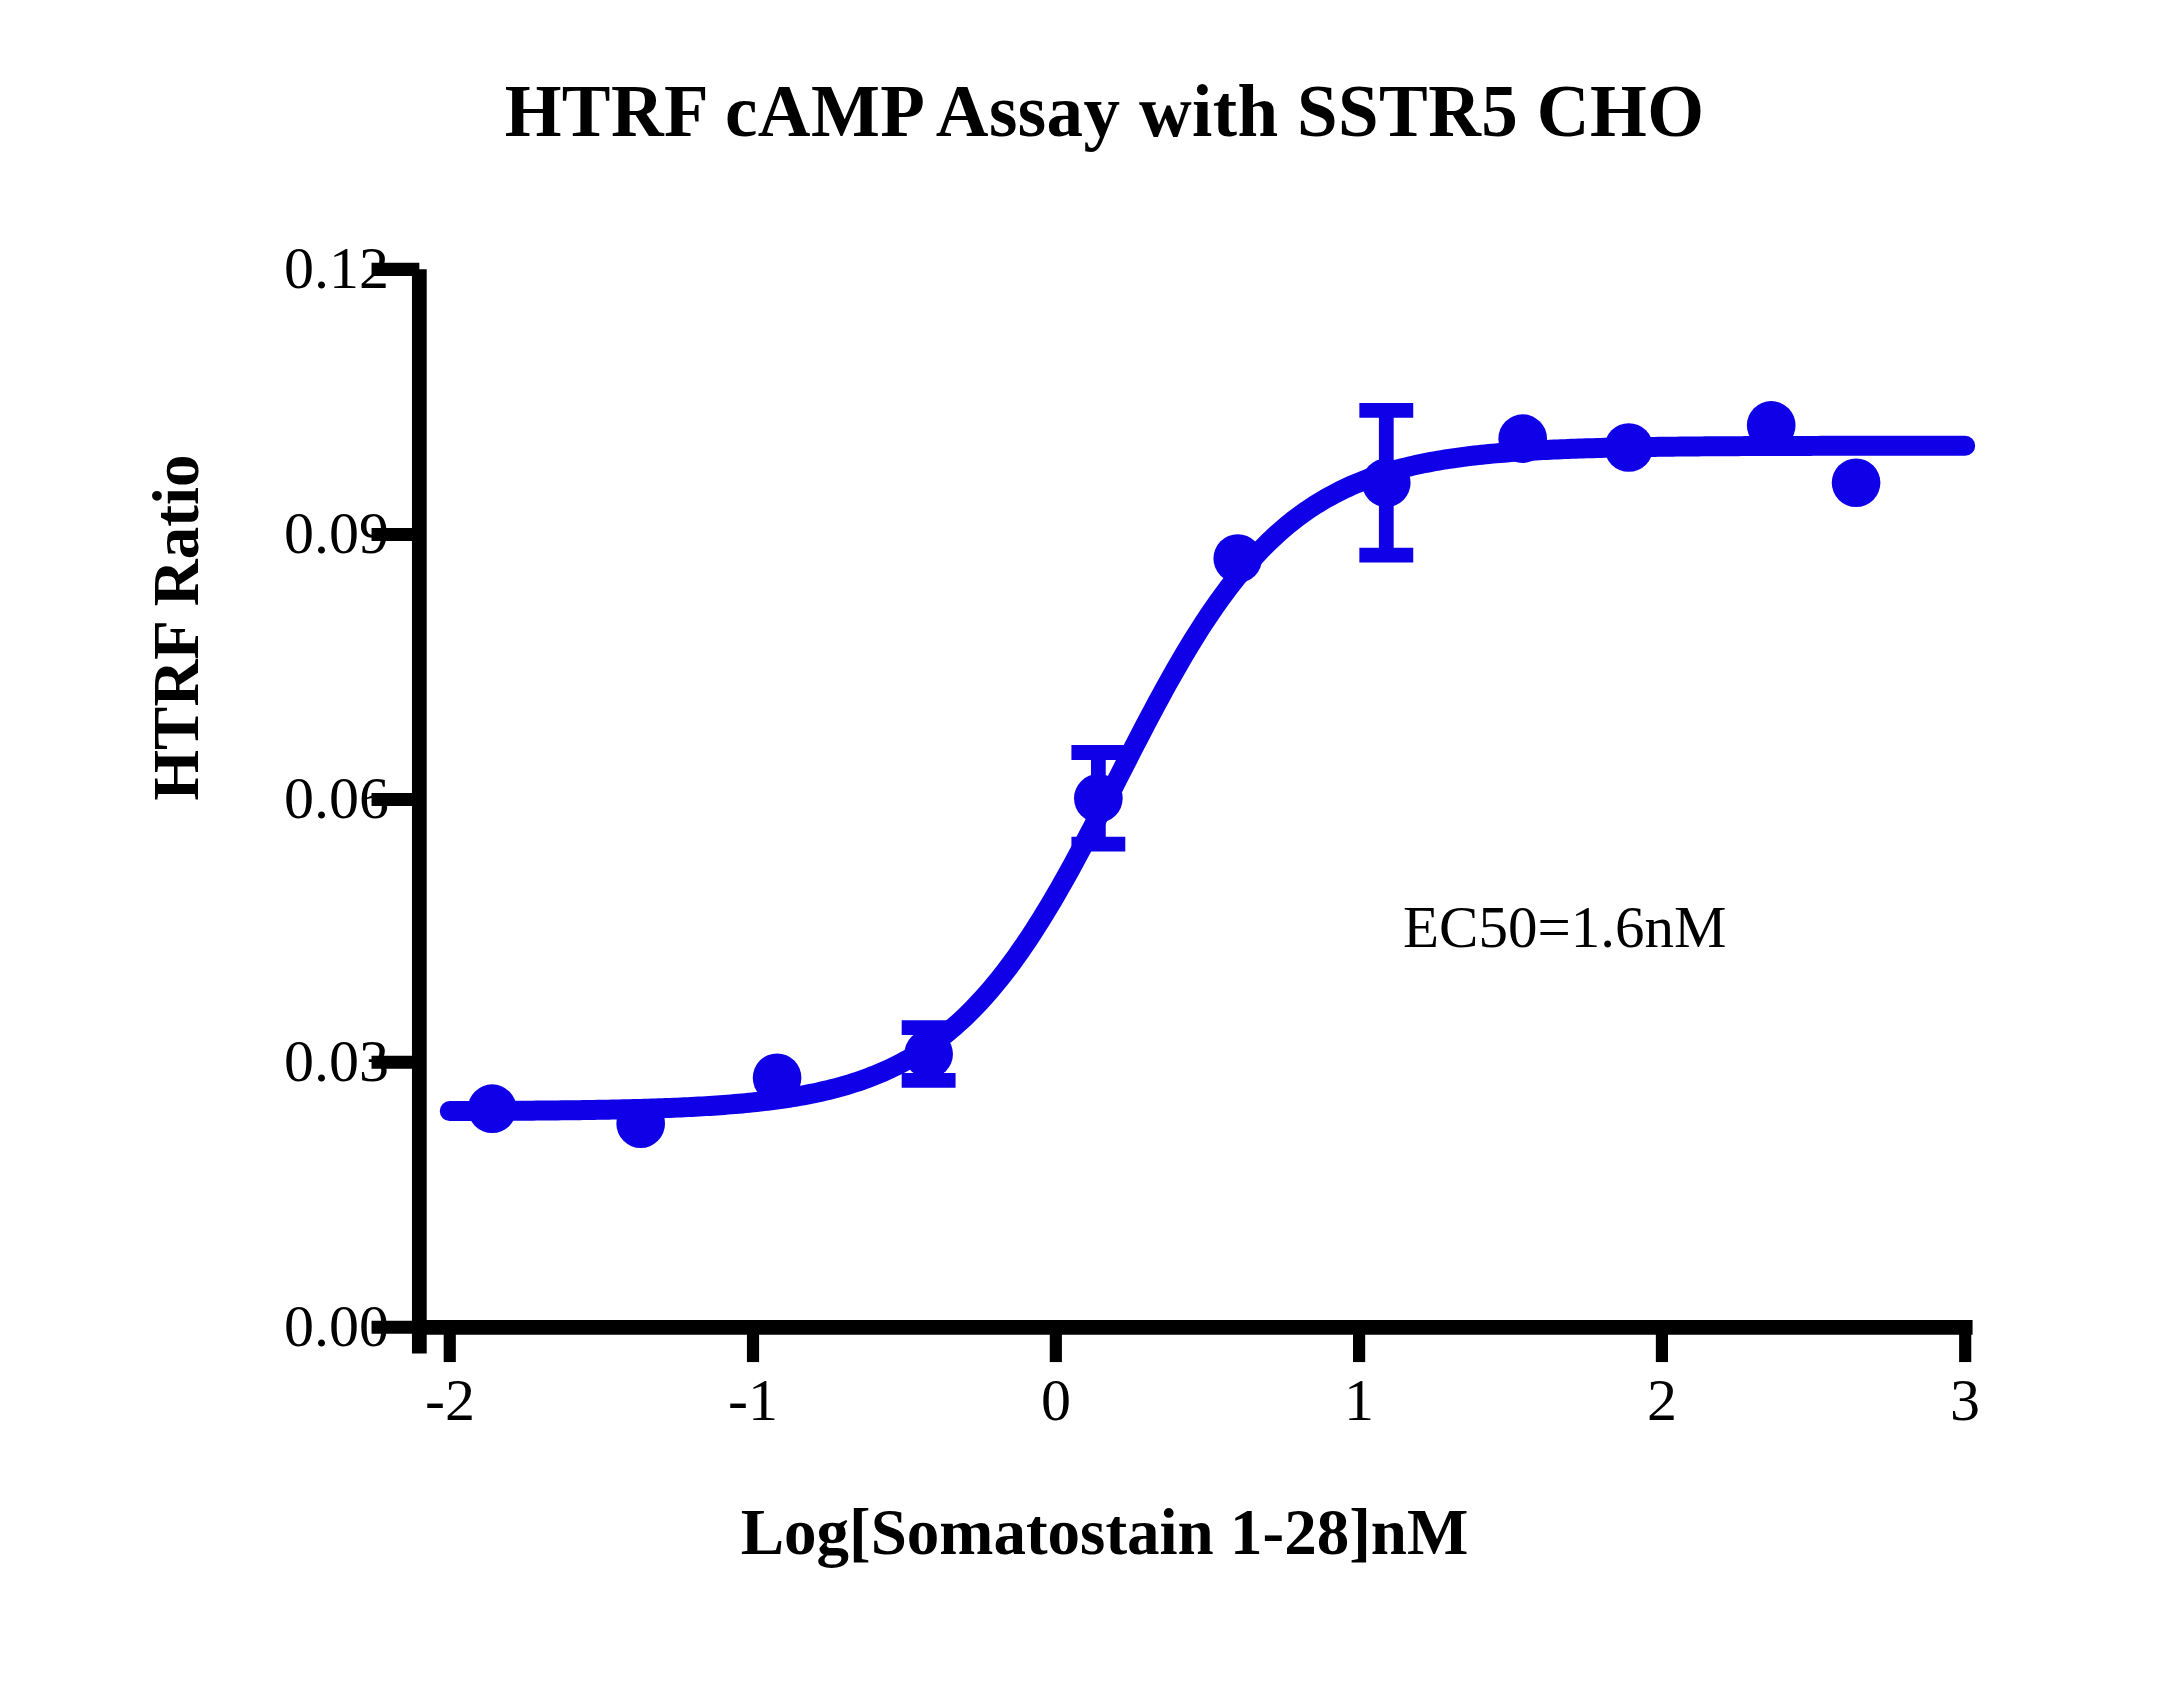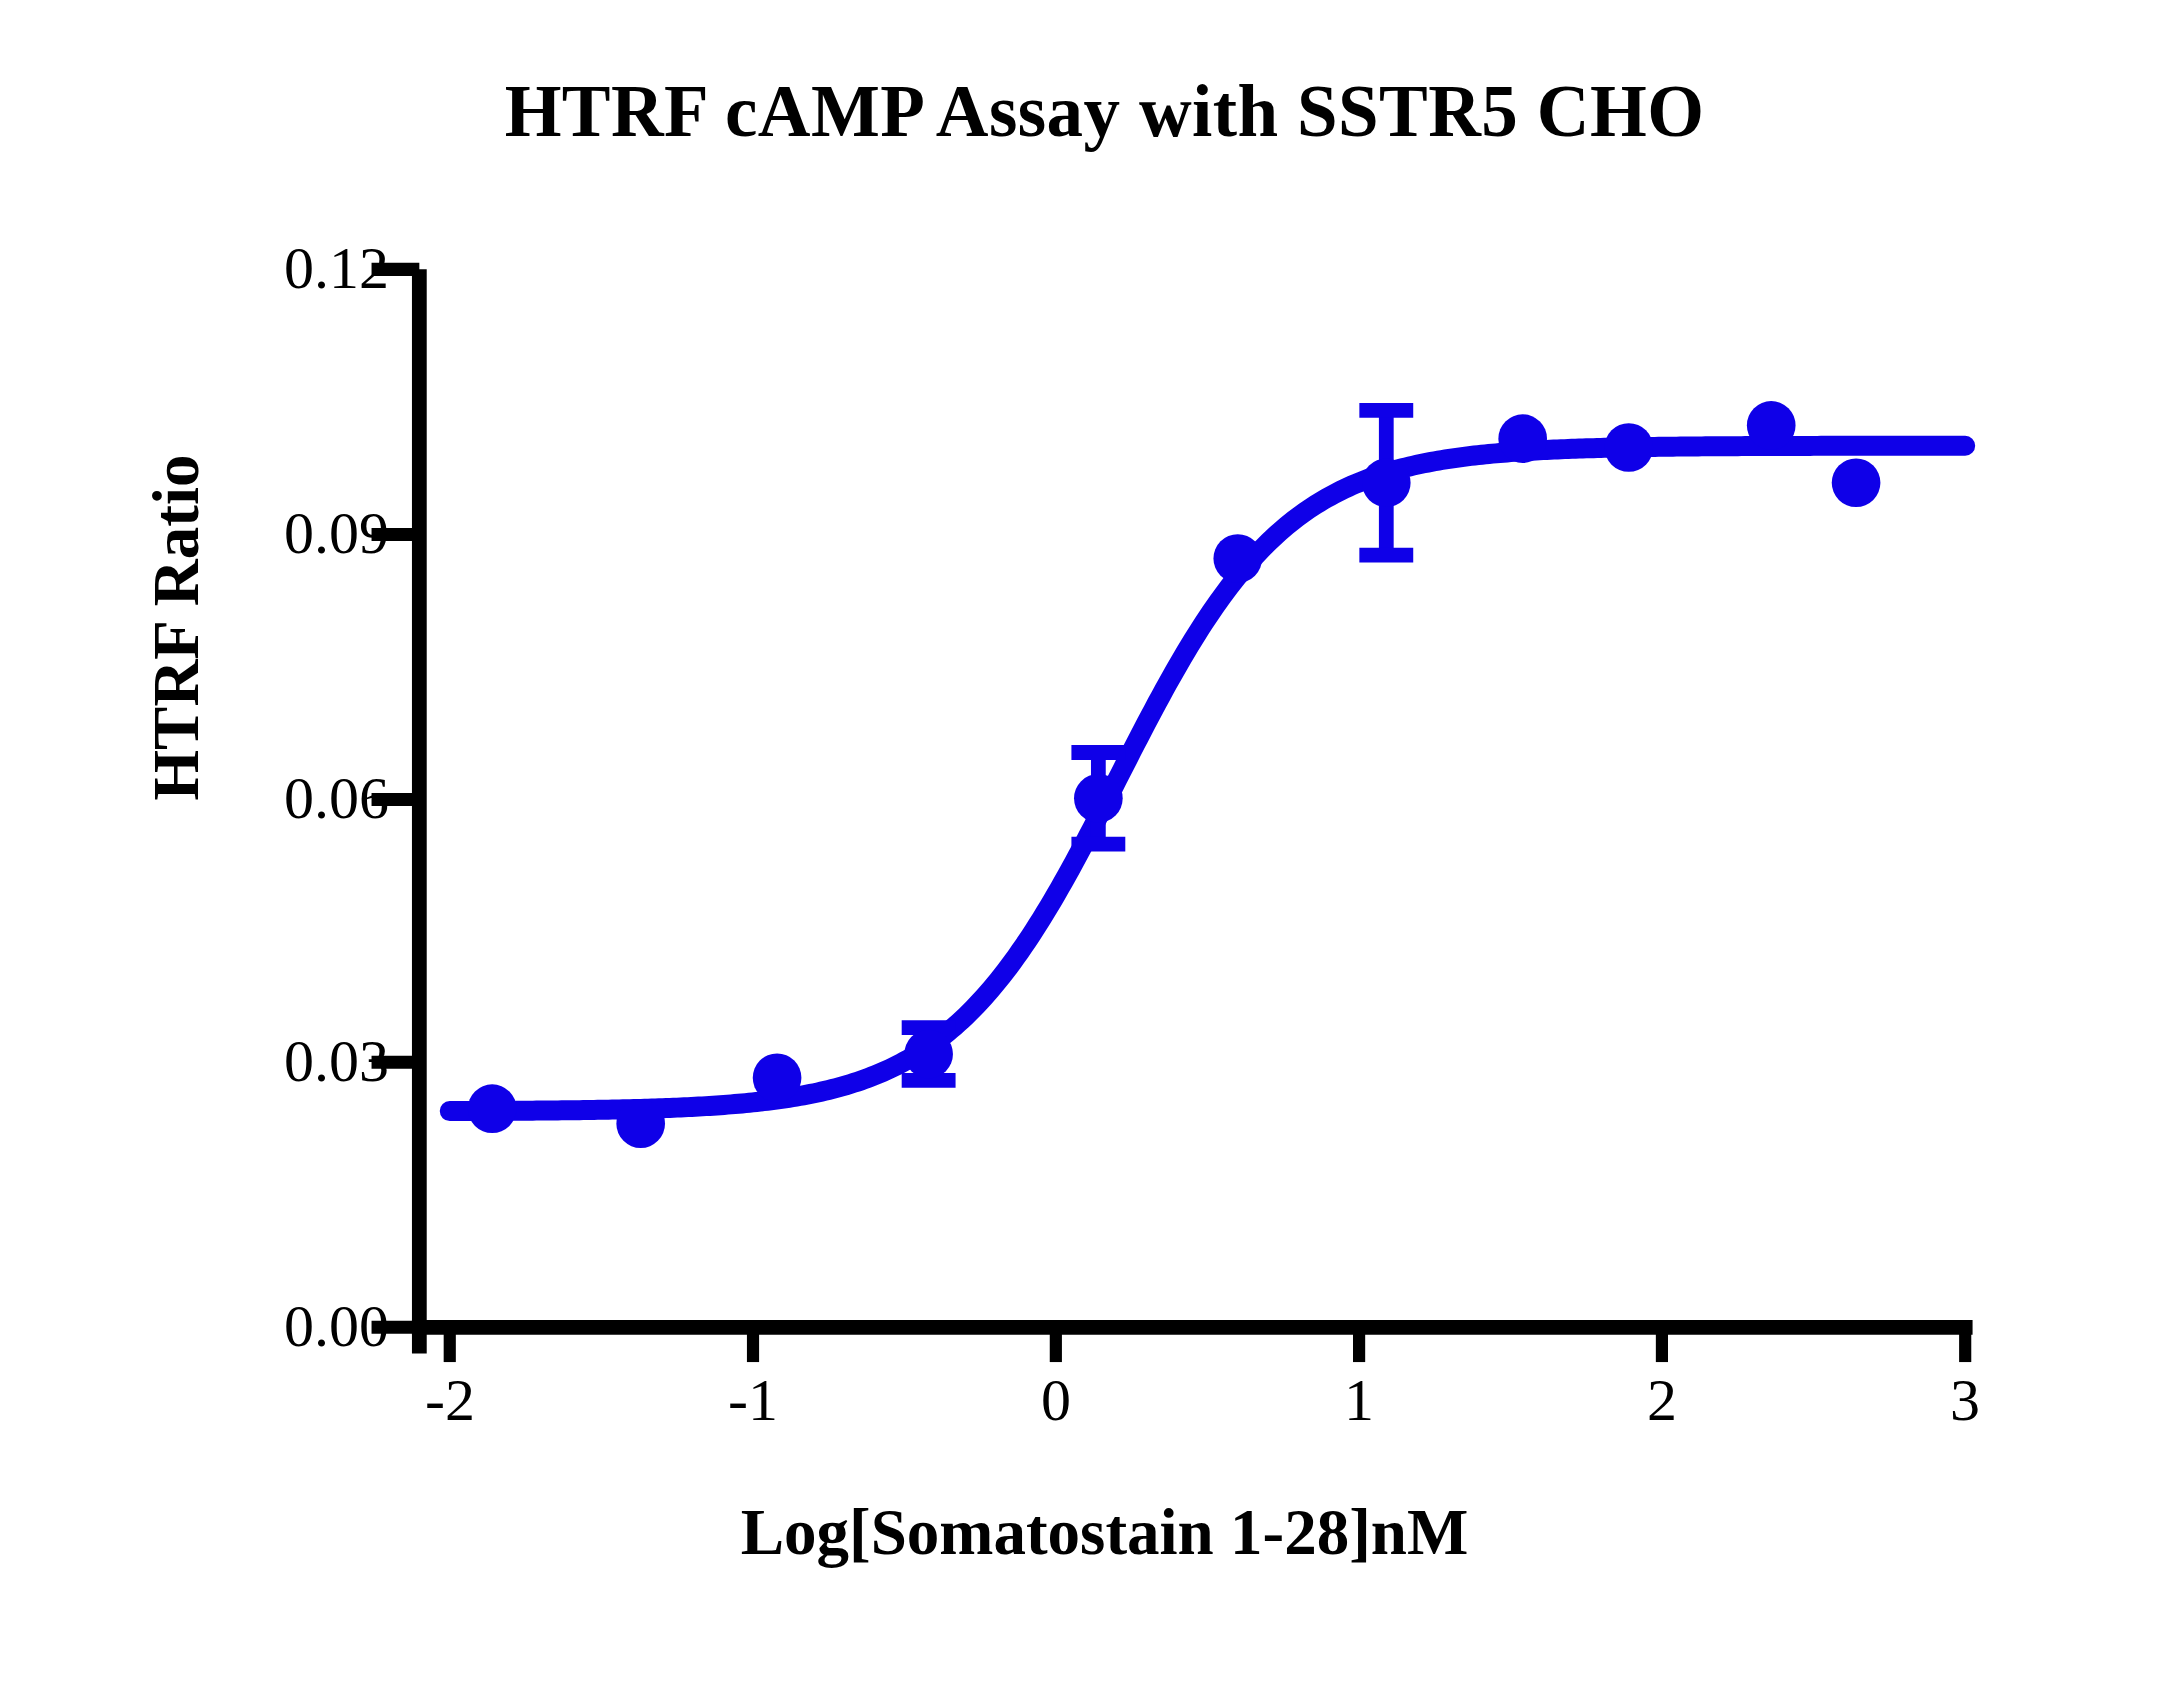--- a/index.html
+++ b/index.html
@@ -120,20 +120,21 @@
   <div class="ytick-label" style="right:1820px; top:1027px;">0.03</div>
   <div class="ytick-label" style="right:1820px; top:1292px;">0.00</div>
 
   <div class="xtick-label" style="left:450px; top:1366px;">-2</div>
   <div class="xtick-label" style="left:753px; top:1366px;">-1</div>
   <div class="xtick-label" style="left:1056px; top:1366px;">0</div>
   <div class="xtick-label" style="left:1359px; top:1366px;">1</div>
   <div class="xtick-label" style="left:1662px; top:1366px;">2</div>
   <div class="xtick-label" style="left:1965px; top:1366px;">3</div>
 
+  <div class="ec50-annotation">EC50=1.6nM</div>
 
   <svg class="plot-canvas" viewBox="0 0 5084 3922">
     <g id="axes-group">
 
       <line id="y-spine" x1="965" y1="620" x2="965" y2="3115" stroke="#000000" stroke-width="34"></line>
 
       <line id="x-spine" x1="948" y1="3055" x2="4540" y2="3055" stroke="#000000" stroke-width="34"></line>
 
       <g>
         <line x1="855" y1="620" x2="965" y2="620" stroke="#000000" stroke-width="30"></line>

